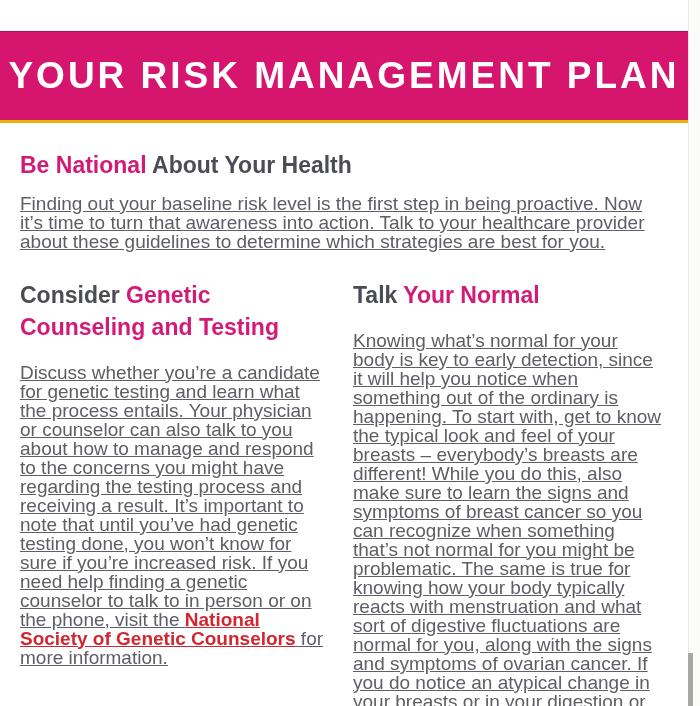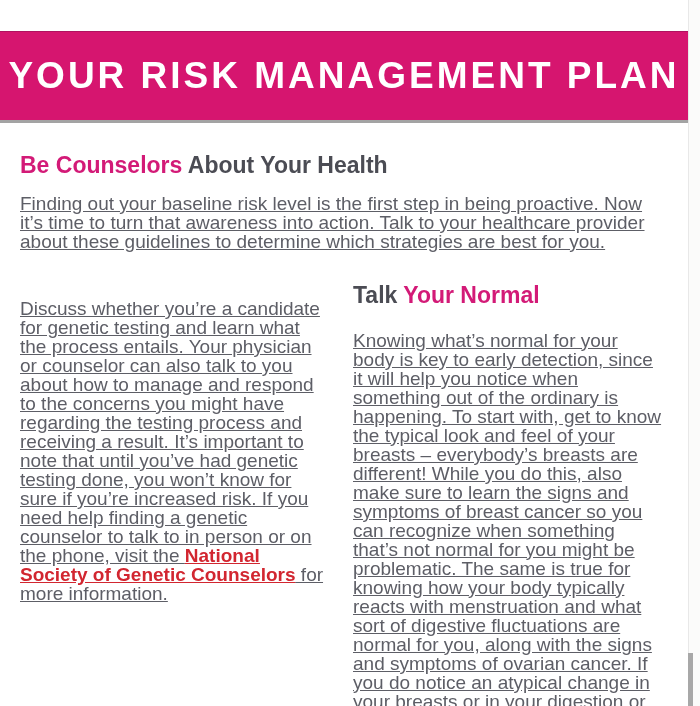--- a/index.html
+++ b/index.html
@@ -14,21 +14,21 @@
     position: absolute; left: 0; top: 0;
     width: 688px; height: 706px;
     background: #ffffff;
   }
   
   .banner {
     margin-top: 31px;
     height: 92px;
     background: #d6156f;
     border-top: 1px solid #b01260;
-    border-bottom: 3px solid #a3a3a3;
+    border-bottom: 3px solid #eab308;
     display: flex; align-items: center; justify-content: center;
   }
   .banner-title {
     margin: 0;
     color: #ffffff;
     font-size: 37px;
     font-weight: bold;
     letter-spacing: 3px;
     white-space: nowrap;
   }
@@ -96,27 +96,28 @@
 <body>
 
 <div class="content">
 
   <div class="banner">
     <h1 class="banner-title">YOUR RISK MANAGEMENT PLAN</h1>
   </div>
 
   <div class="main">
 
-    <h2 class="section-heading"><span class="accent">Be Counselors</span><span> About Your Health</span></h2>
+    <h2 class="section-heading"><span class="accent">Be National</span><span> About Your Health</span></h2>
 
     <p class="body-text intro-body">Finding out your baseline risk level is the first step in being proactive. Now it’s time to turn that awareness into action. Talk to your healthcare provider about these guidelines to determine which strategies are best for you.</p>
 
     <div class="columns">
 
       <div class="col">
+        <h2 class="col-heading"><span>Consider </span><span class="accent">Genetic Counseling and Testing</span></h2>
 
 
         <p class="body-text"><span>Discuss whether you’re a candidate for genetic testing and learn what the process entails. Your physician or counselor can also talk to you about how to manage and respond to the concerns you might have regarding the testing process and receiving a result. It’s important to note that until you’ve had genetic testing done, you won’t know for sure if you’re increased risk. If you need help finding a genetic counselor to talk to in person or on the phone, visit the </span><a class="red-link">National Society of Genetic Counselors</a><span> for more information.</span></p>
 
       </div>
 
       <div class="col">
         <h2 class="col-heading"><span>Talk </span><span class="accent">Your Normal</span></h2>
 
         <p class="body-text first-para">Knowing what’s normal for your body is key to early detection, since it will help you notice when something out of the ordinary is happening. To start with, get to know the typical look and feel of your breasts – everybody’s breasts are different! While you do this, also make sure to learn the signs and symptoms of breast cancer so you can recognize when something that’s not normal for you might be problematic. The same is true for knowing how your body typically reacts with menstruation and what sort of digestive fluctuations are normal for you, along with the signs and symptoms of ovarian cancer. If you do notice an atypical change in your breasts or in your digestion or menstruation and it persists for 2–3 weeks, be sure to bring it to your healthcare provider’s attention.</p>

